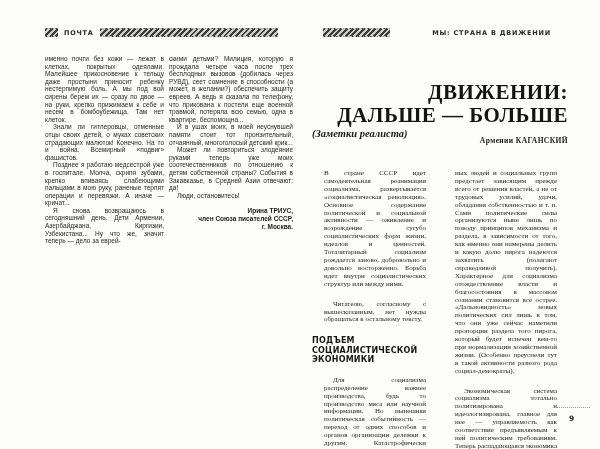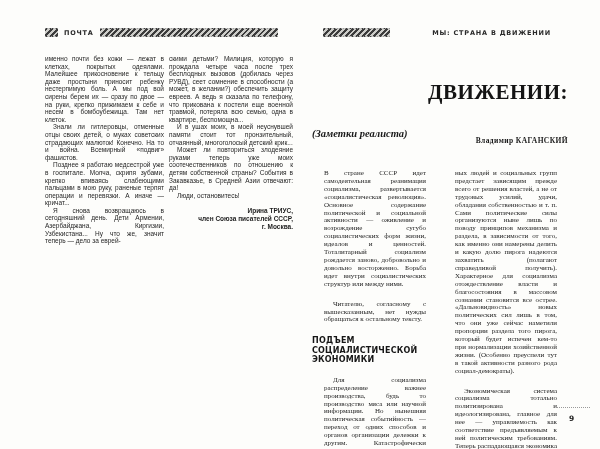--- a/index.html
+++ b/index.html
@@ -73,24 +73,25 @@
       </div>
     <div class="byline">
         <div>Ирина ТРИУС,</div>
         <div>член Союза писателей СССР,</div>
         <div>г. Москва.</div>
       </div>
   </div>
 
   <div class="headline">
     <div>ДВИЖЕНИИ:</div>
+    <div>ДАЛЬШЕ — БОЛЬШЕ</div>
   </div>
 
   <div class="subtitle">(Заметки реалиста)</div>
-  <div class="author">Владимир КАГАНСКИЙ</div>
+  <div class="author">Армении КАГАНСКИЙ</div>
 
   <div class="rcol" style="left:312px;width:126px;">
     <div>
         <p style="text-indent: 0px;">В стране СССР идет самодеятельная реанимация социализма, развертывается «социалистическая революция». Основное содержание политической и социальной активности — оживление и возрождение сугубо социалистических форм жизни, идеалов и ценностей. Тоталитарный социализм рождается заново, добровольно и довольно восторженно. Борьба идет внутри социалистических структур или между ними.</p>
         <p>Читателю, согласному с вышесказанным, нет нужды обращаться к остальному тексту.</p>
       </div>
     <div class="subhead">ПОДЪЕМ СОЦИАЛИСТИЧЕСКОЙ ЭКОНОМИКИ</div>
     <div class="cont-none">
         <p>Для социализма распределение важнее производства, будь то производство мяса или научной информации. Но нынешняя политическая событийность — переход от одних способов и органов организации дележки к другим. Катастрофически сокращающееся национальное богатство стремятся любой ценой заново разделить «по справедливости». Идет борьба за то, где будет находиться механизм дележки (распределения), кто будет определять ее пропорции. По-прежнему благосостояние отдель-</p>
       </div>

